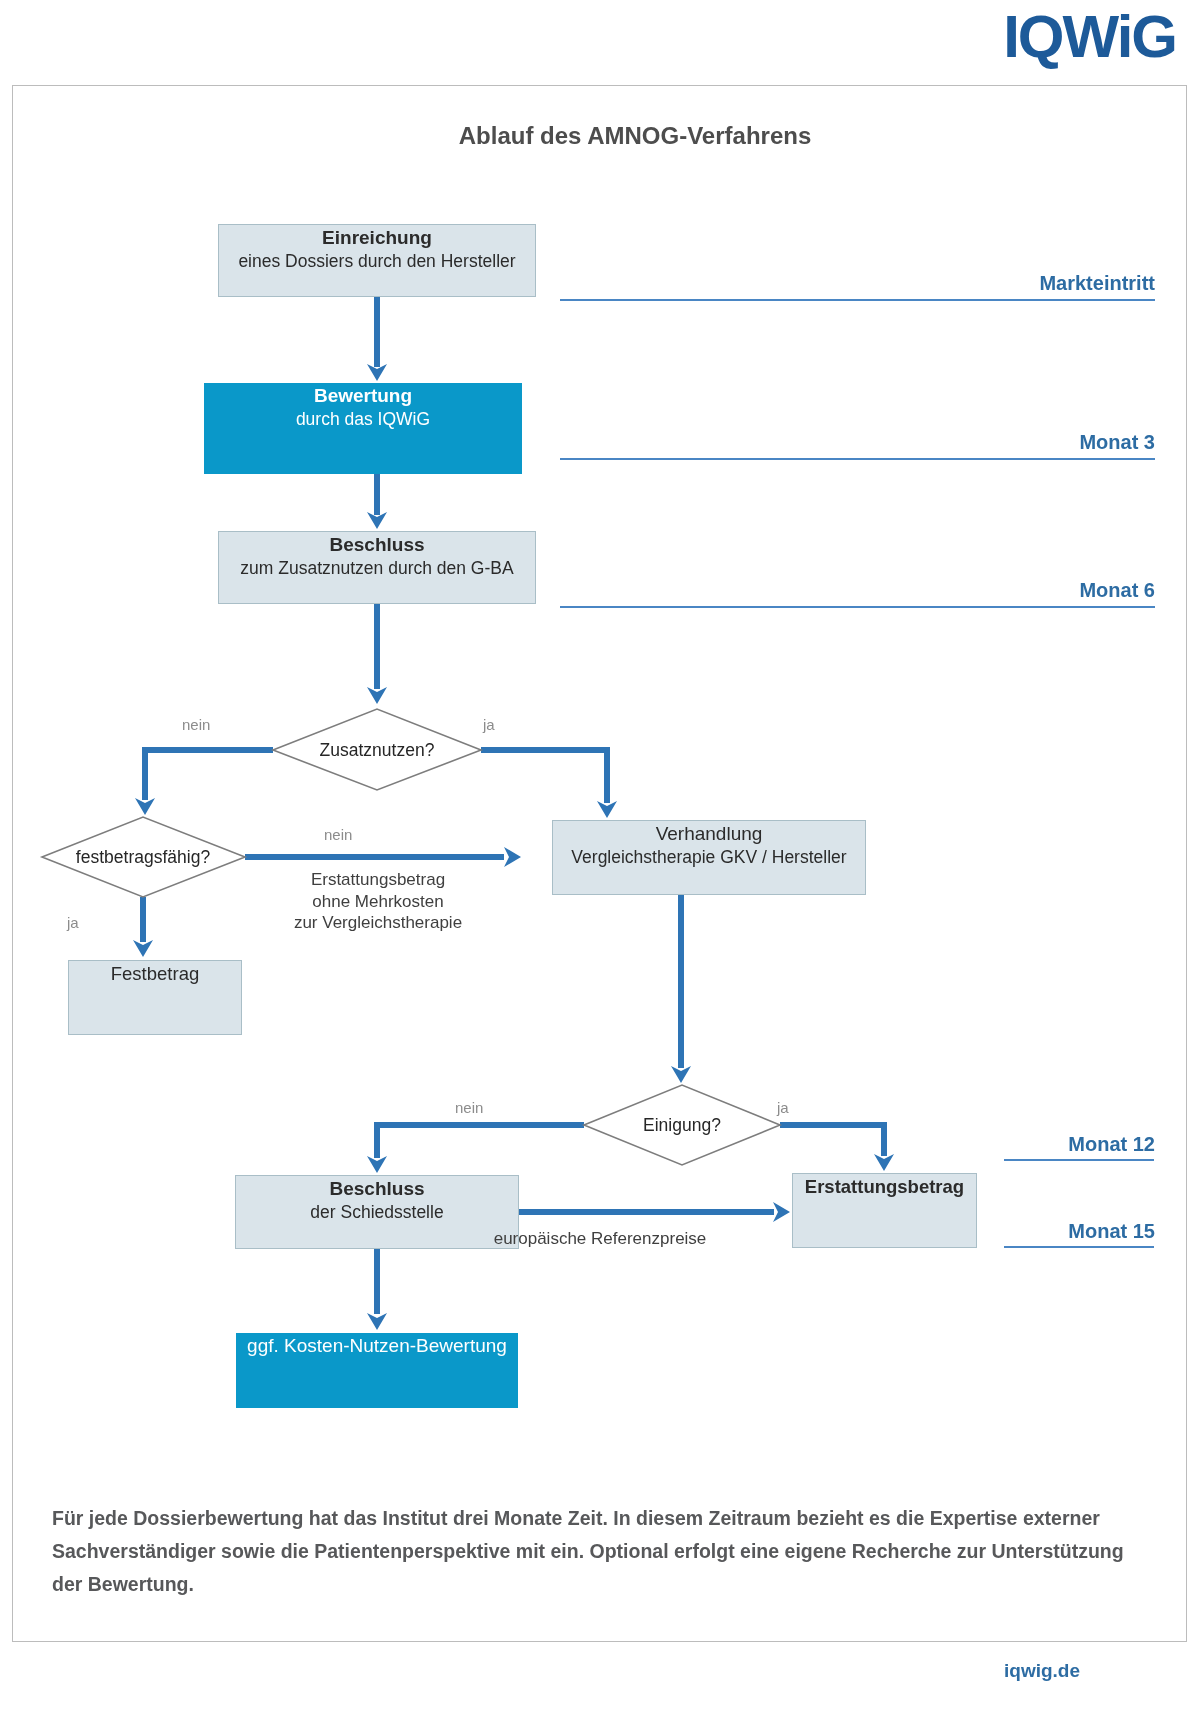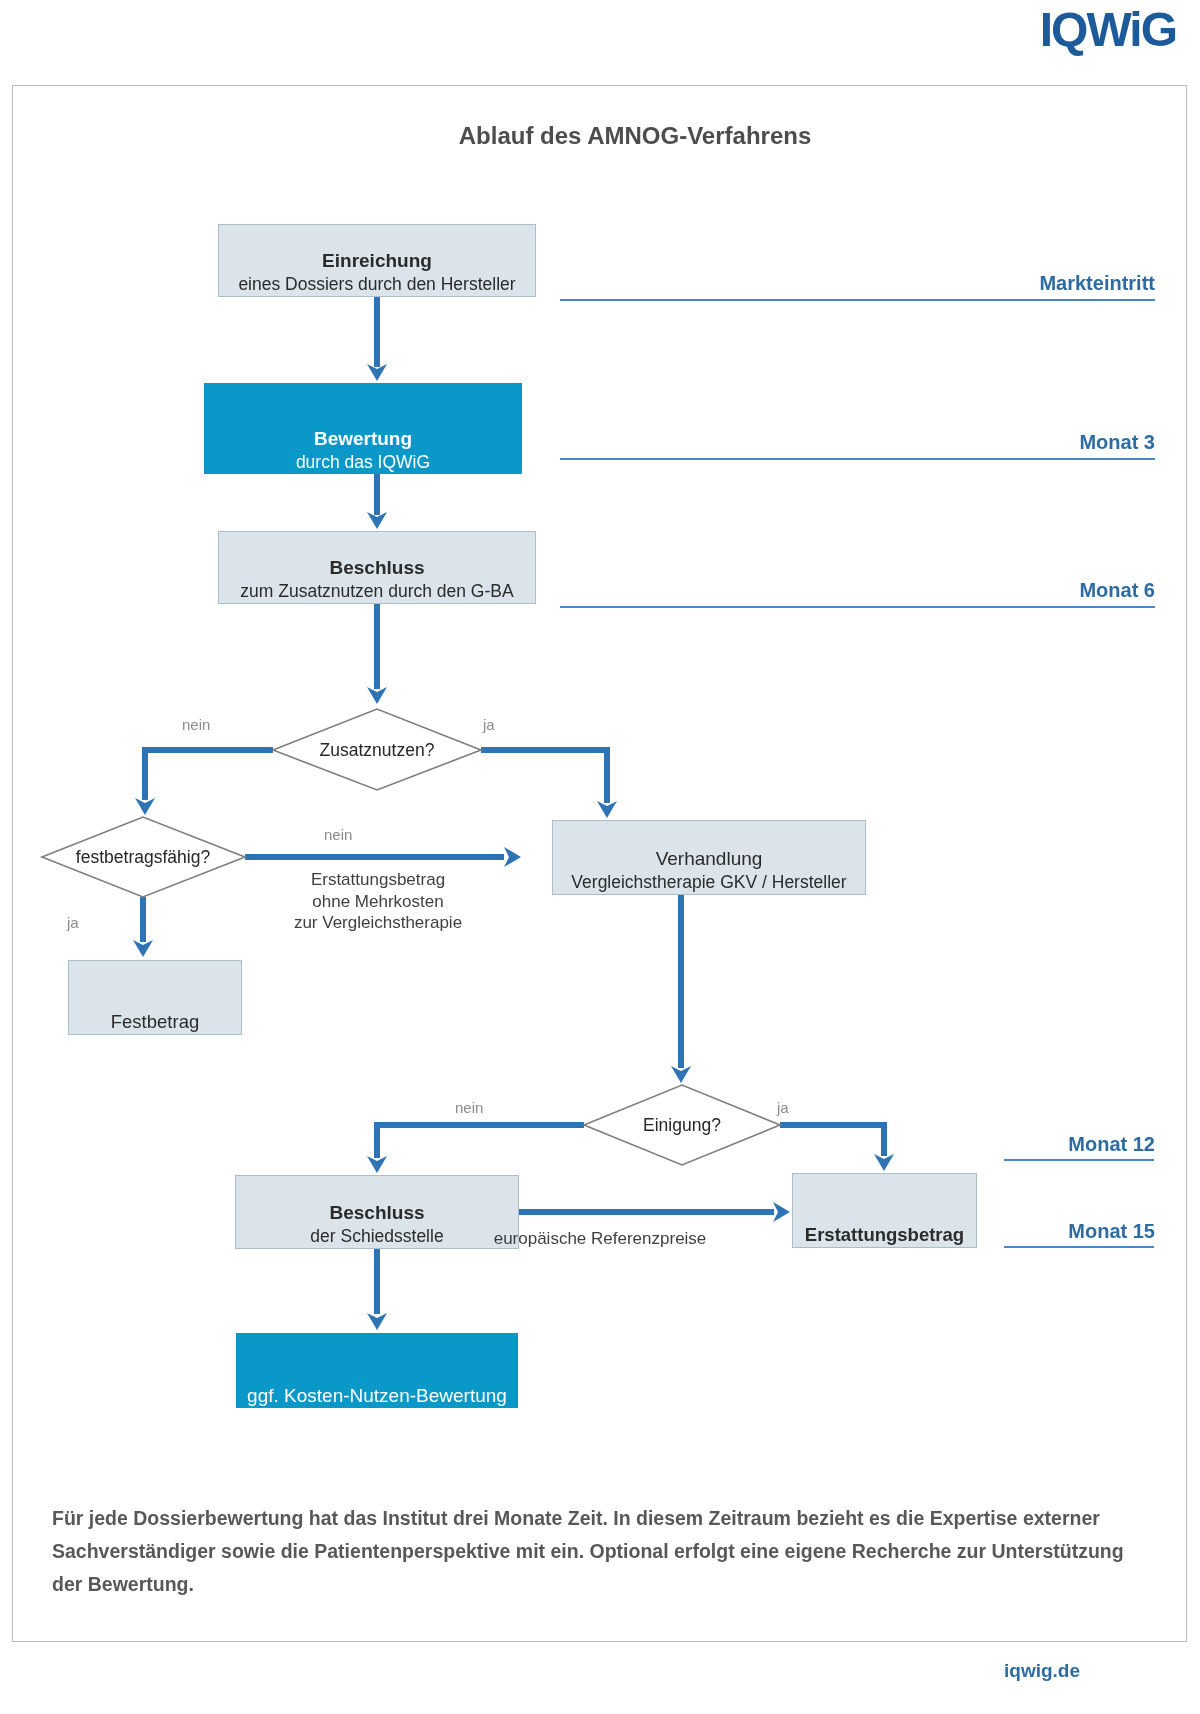--- a/index.html
+++ b/index.html
@@ -1,26 +1,26 @@
 <!DOCTYPE html>
 <html><head>
 <meta charset="utf-8">
 <style>
   html,body{margin:0;padding:0;background:#ffffff;}
   .page{position:relative;width:1200px;height:1714px;background:#ffffff;overflow:hidden;
         font-family:"Liberation Sans", sans-serif;}
-  .logo{position:absolute;top:2px;right:24px;font-size:48px;font-weight:700;
+  .logo{position:absolute;top:2px;right:24px;font-size:60px;font-weight:700;
         letter-spacing:-2px;color:#1d5a99;}
   .frame{position:absolute;left:12px;top:85px;width:1175px;height:1557px;
          border:1.5px solid #bcbcbc;box-sizing:border-box;}
   .title{position:absolute;left:0;top:122px;width:1200px;text-align:center;
          font-size:24px;font-weight:700;color:#4d4d4d;margin-left:35px;}
   svg.connectors{position:absolute;left:0;top:0;}
   .node{position:absolute;box-sizing:border-box;display:flex;flex-direction:column;
-        align-items:center;justify-content:flex-end;text-align:center;color:#2b2b2b;}
+        align-items:center;justify-content:flex-start;text-align:center;color:#2b2b2b;}
   .light{background:#dae4ea;border:1px solid #a9bec7;}
   .accent{background:#0a98c9;border:none;color:#ffffff;}
   .nt{font-size:19px;line-height:25px;}
   .nt.b{font-weight:700;}
   .ns{font-size:17.5px;line-height:23px;}
   .dlabel{position:absolute;width:200px;text-align:center;font-size:17.5px;color:#262626;}
   .branch{position:absolute;width:100px;font-size:15px;color:#8c8c8c;}
   .annot{position:absolute;text-align:center;font-size:17px;line-height:21.5px;color:#3f3f3f;}
   .tl-label{position:absolute;left:855px;width:300px;text-align:right;
             font-size:20px;font-weight:700;color:#2d6ca3;}

